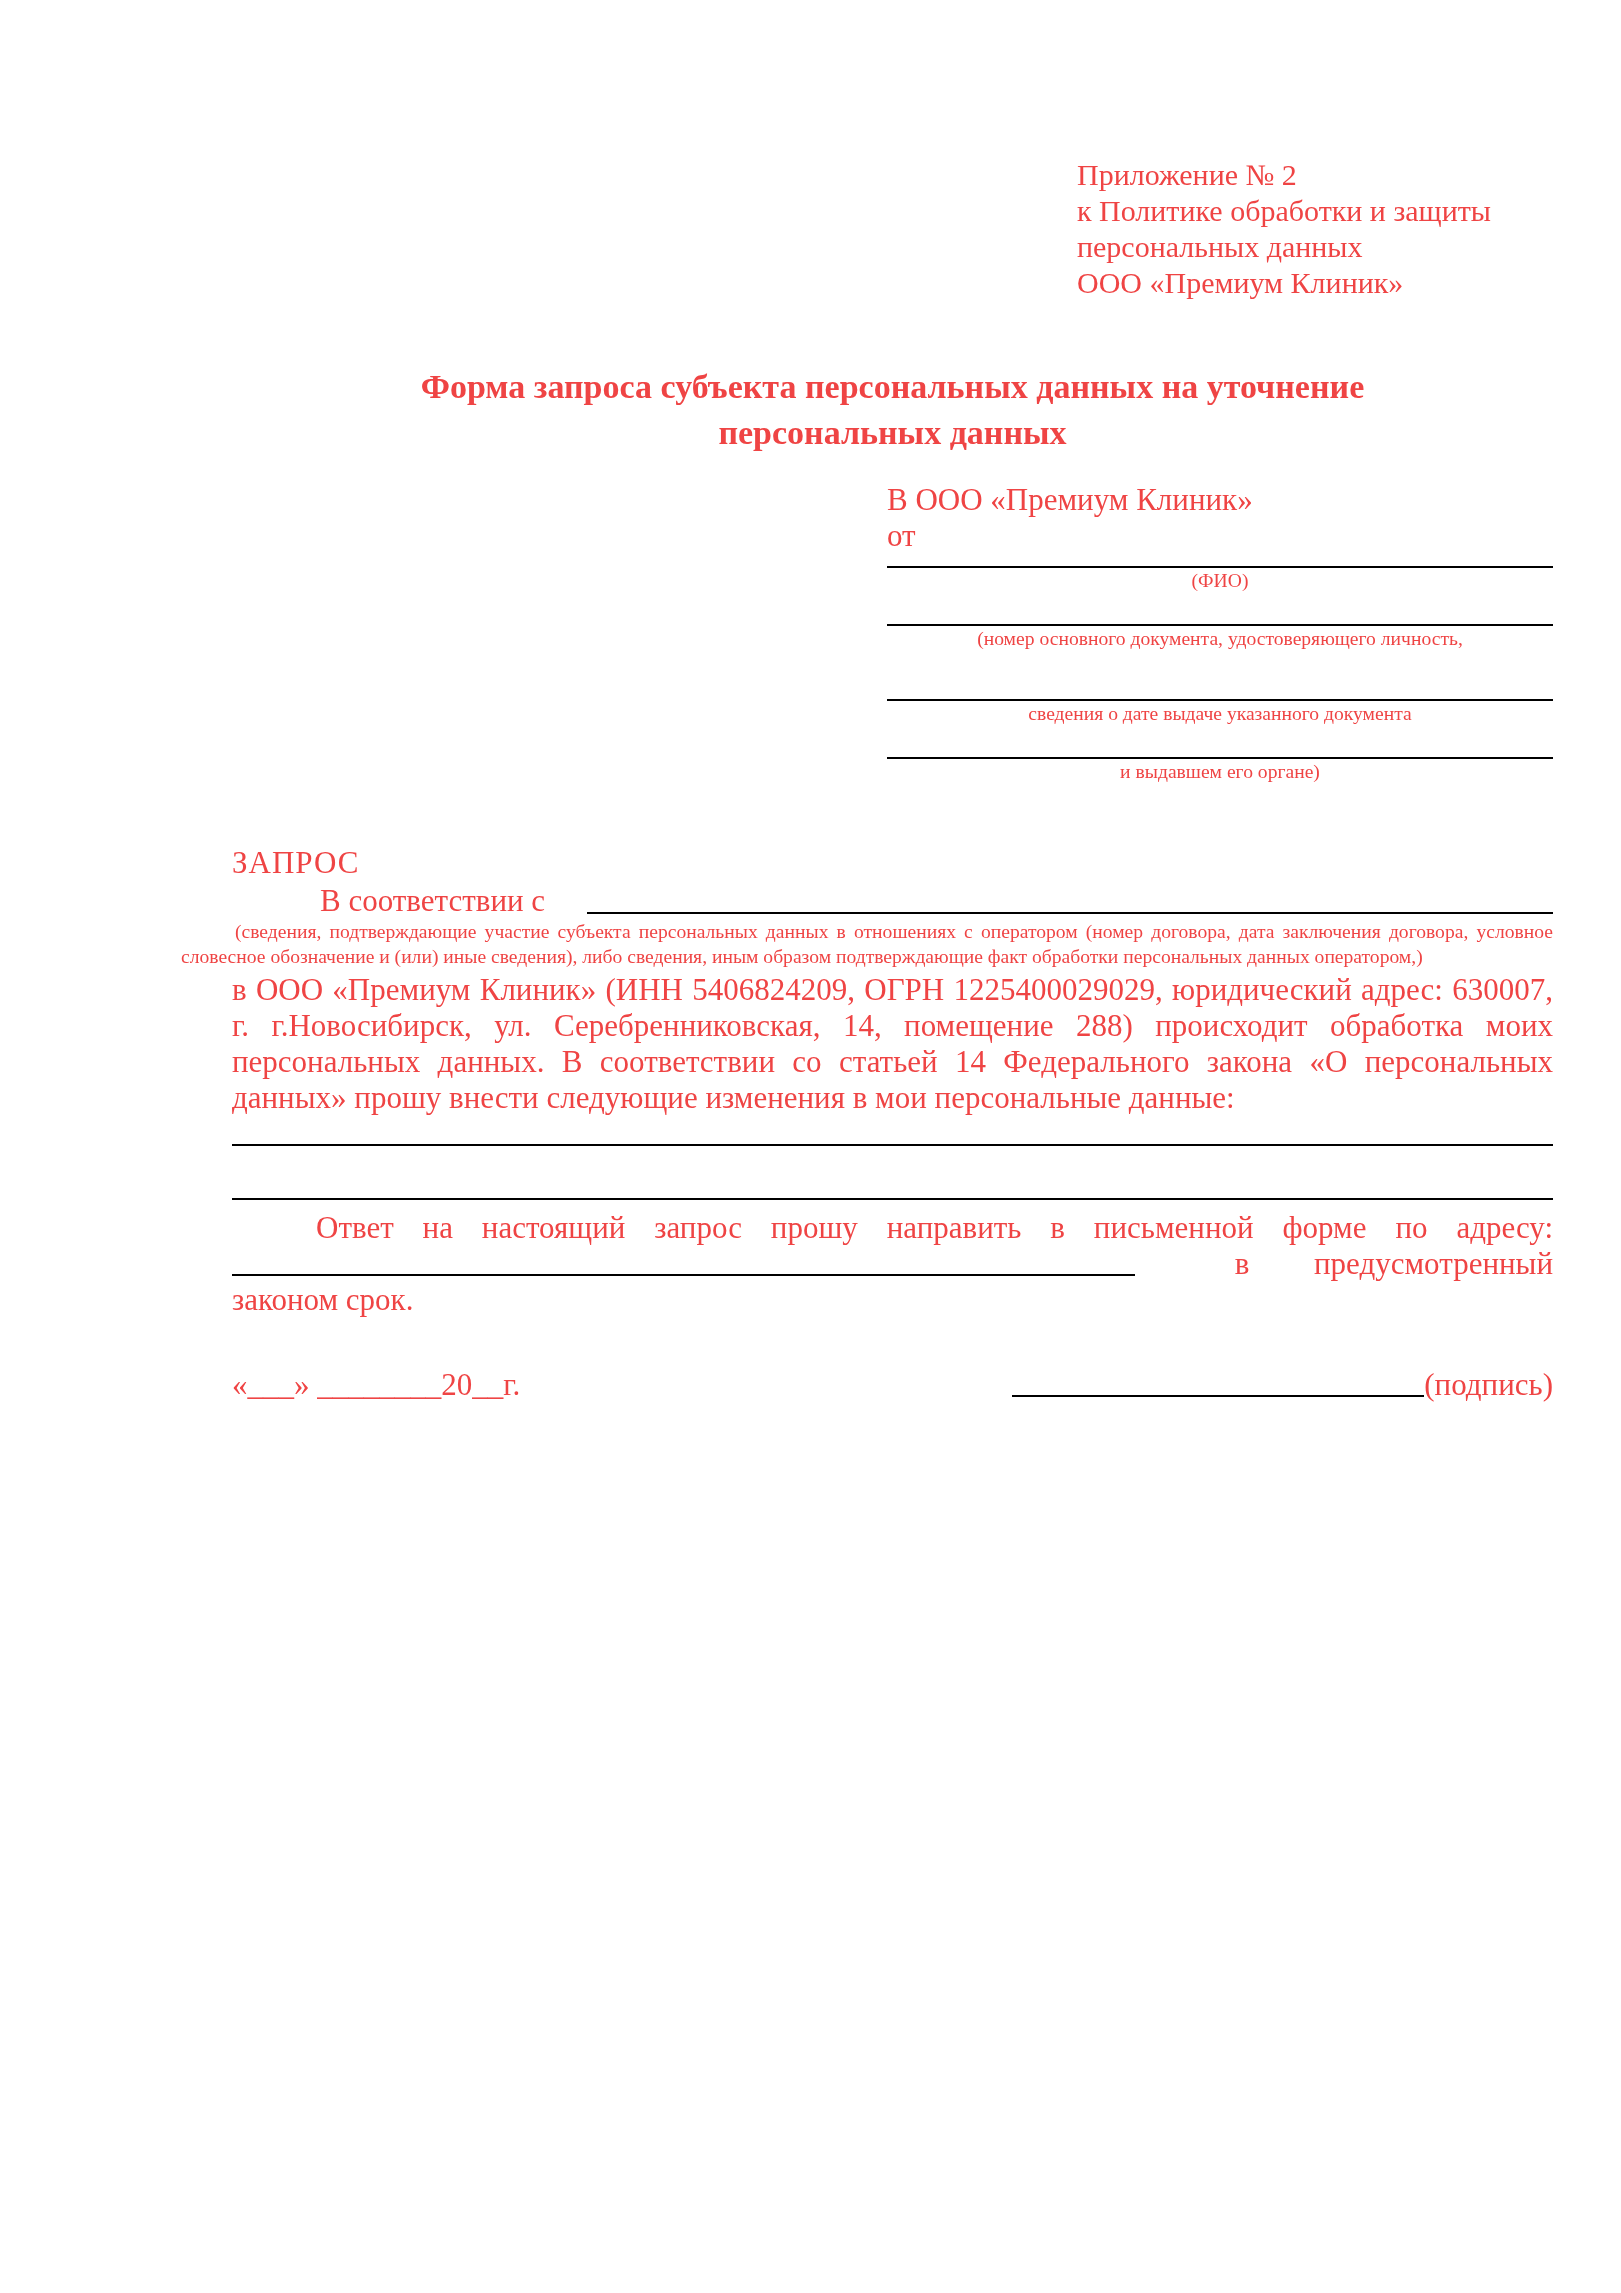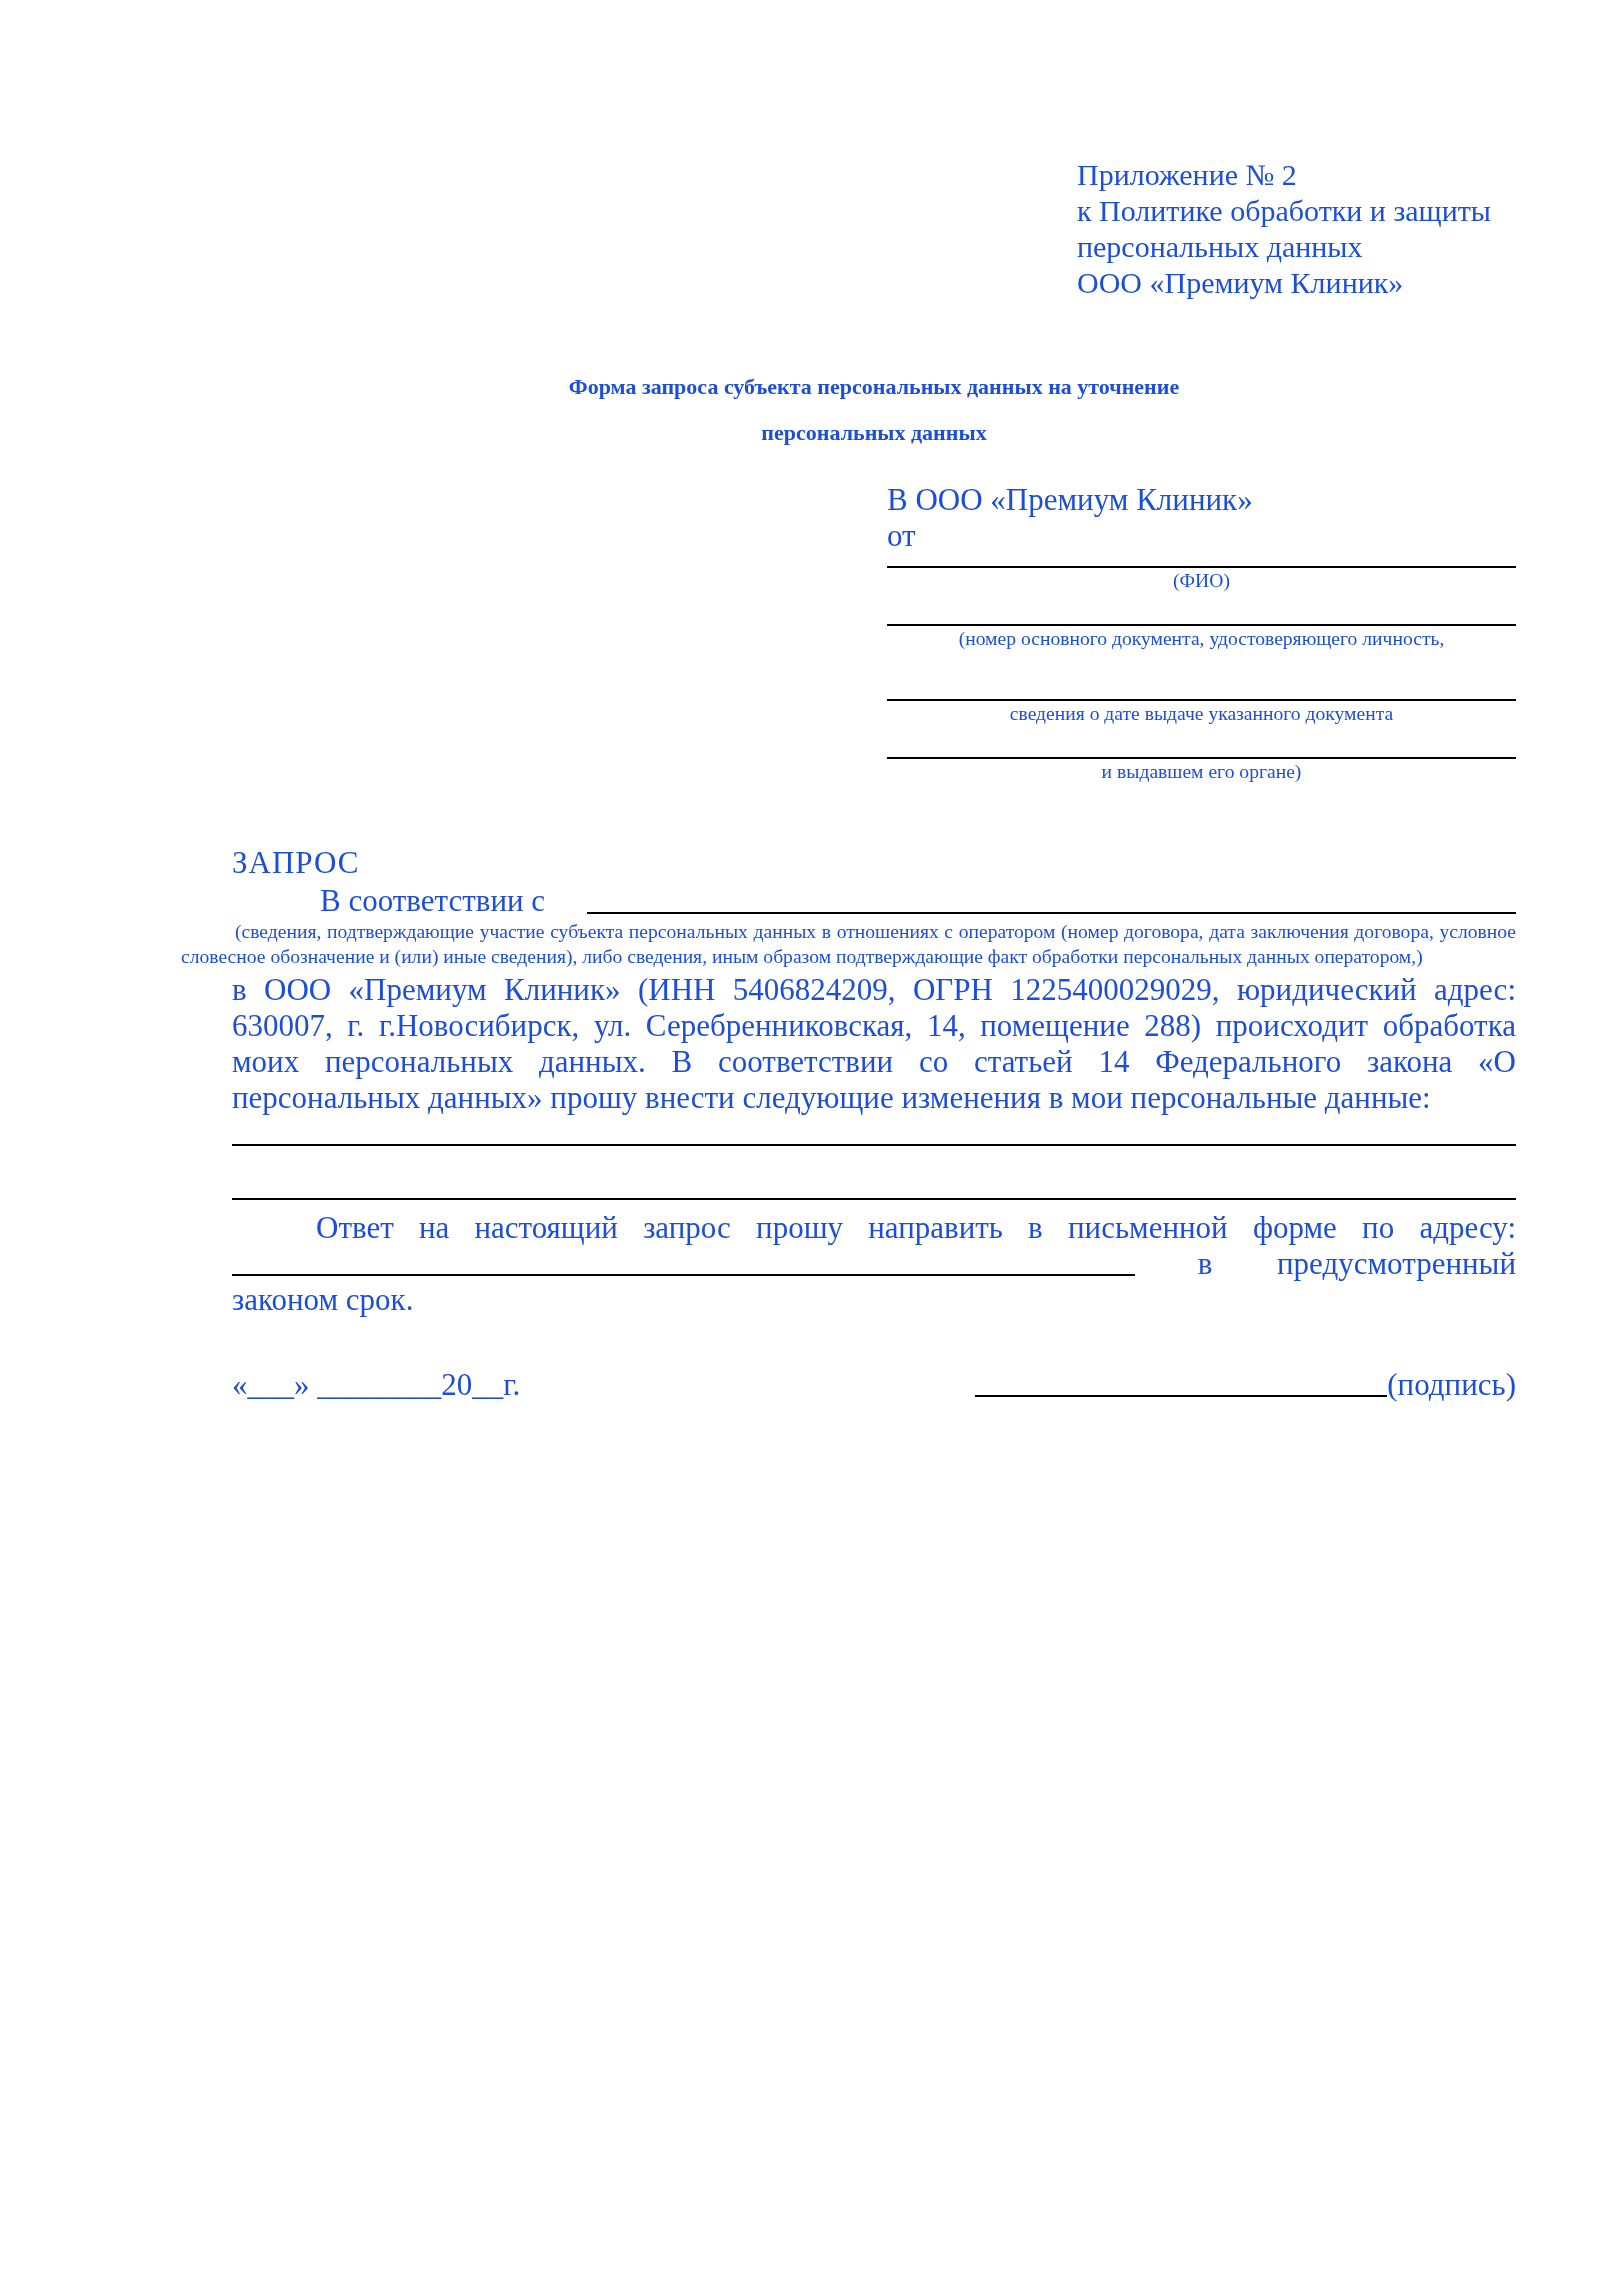--- a/index.html
+++ b/index.html
@@ -5,40 +5,40 @@
   html, body {
     margin: 0;
     padding: 0;
     background: #ffffff;
   }
   .page {
     position: relative;
     width: 1621px;
     height: 1726px;
     background: #ffffff;
-    color: #1d4ed8;
+    color: #ef4444;
     font-family: "Liberation Serif", "DejaVu Serif", serif;
     box-sizing: border-box;
-    padding: 157px 105px 0 232px;
+    padding: 157px 68px 0 232px;
     overflow: hidden;
   }
 
   
   .appendix {
     margin-left: 845px;
     font-size: 30px;
     line-height: 36px;
   }
 
   
   .doc-title {
     margin-top: 63px;
     text-align: center;
     font-weight: bold;
-    font-size: 22px;
+    font-size: 34px;
     line-height: 46px;
   }
 
   
   .addressee {
     margin-top: 26px;
     margin-left: 655px; 
   }
   .addr-text {
     font-size: 31px;

